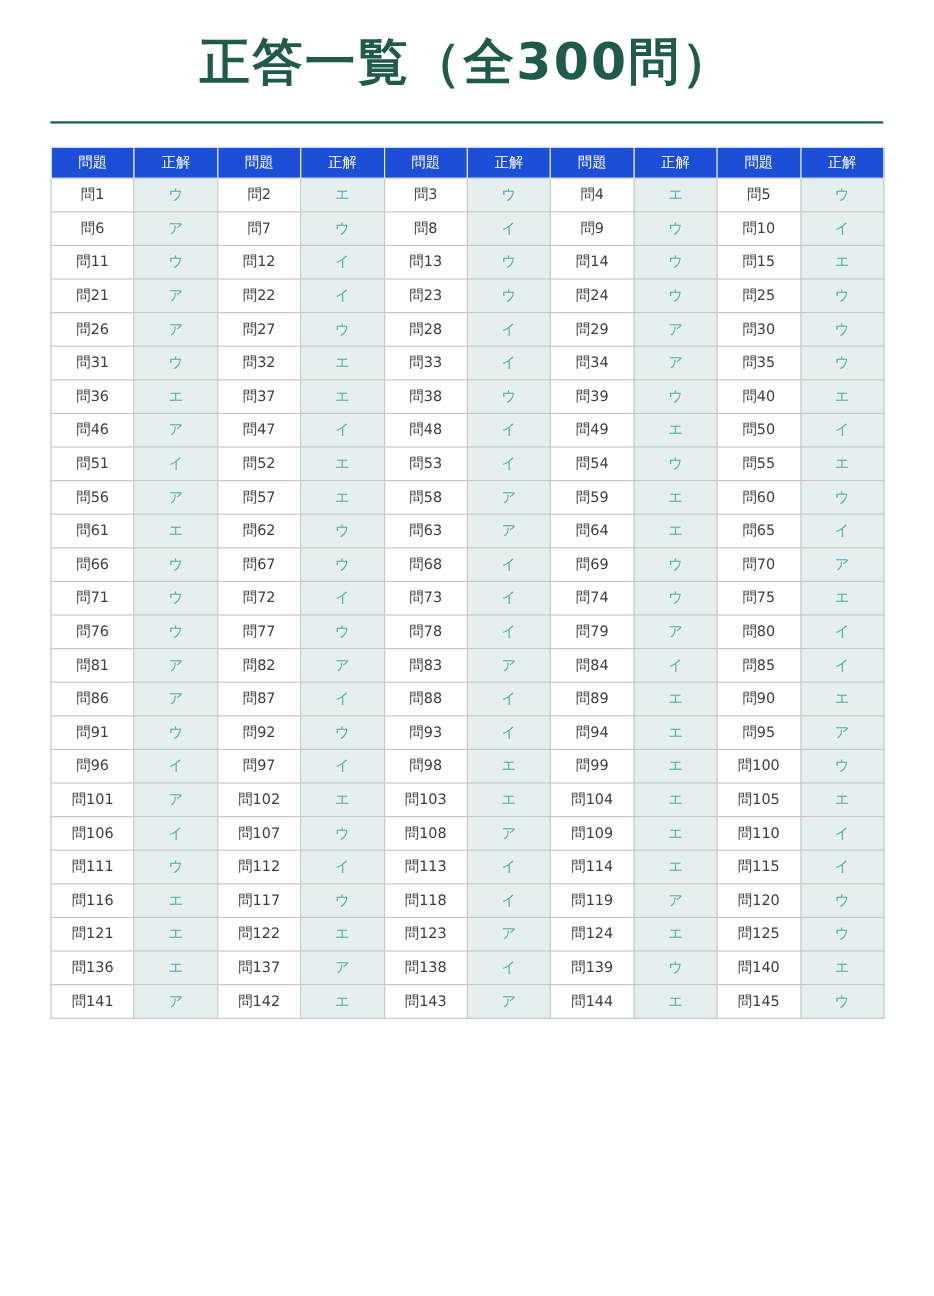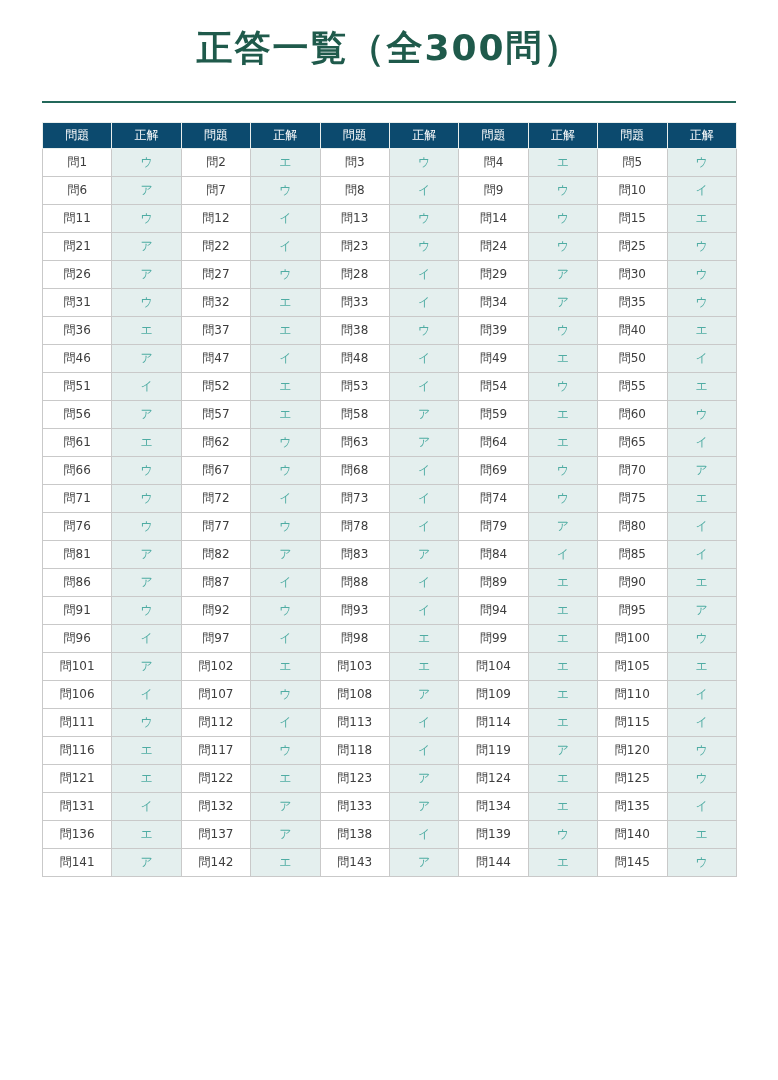--- a/index.html
+++ b/index.html
@@ -14,21 +14,21 @@
     position: relative;
     width: 778px;
     height: 1080px;
     background: #ffffff;
     overflow: hidden;
   }
   .title {
     margin: 0;
     padding-top: 24px;
     text-align: center;
-    font-size: 36px;
+    font-size: 42px;
     font-weight: bold;
     letter-spacing: 2px;
     color: #1f5a4b;
   }
   .divider {
     position: absolute;
     left: 42px;
     top: 101px;
     width: 694px;
     height: 2px;
@@ -37,21 +37,21 @@
   table.answers {
     position: absolute;
     left: 42px;
     top: 122px;
     width: 695px;
     border-collapse: collapse;
     table-layout: fixed;
     font-size: 12px;
   }
   table.answers th {
-    background: #0c4a6e;
+    background: #1d4ed8;
     color: #ffffff;
     font-weight: normal;
     height: 25px;
     border: 1px solid #e9efed;
     text-align: center;
     padding: 0;
   }
   table.answers td {
     height: 27px;
     border: 1px solid #c9c9c9;
@@ -359,32 +359,20 @@
           <td class="q-cell">問122</td>
           <td class="a-cell">エ</td>
           <td class="q-cell">問123</td>
           <td class="a-cell">ア</td>
           <td class="q-cell">問124</td>
           <td class="a-cell">エ</td>
           <td class="q-cell">問125</td>
           <td class="a-cell">ウ</td>
         </tr>
         <tr>
-          <td class="q-cell">問131</td>
-          <td class="a-cell">イ</td>
-          <td class="q-cell">問132</td>
-          <td class="a-cell">ア</td>
-          <td class="q-cell">問133</td>
-          <td class="a-cell">ア</td>
-          <td class="q-cell">問134</td>
-          <td class="a-cell">エ</td>
-          <td class="q-cell">問135</td>
-          <td class="a-cell">イ</td>
-        </tr>
-        <tr>
           <td class="q-cell">問136</td>
           <td class="a-cell">エ</td>
           <td class="q-cell">問137</td>
           <td class="a-cell">ア</td>
           <td class="q-cell">問138</td>
           <td class="a-cell">イ</td>
           <td class="q-cell">問139</td>
           <td class="a-cell">ウ</td>
           <td class="q-cell">問140</td>
           <td class="a-cell">エ</td>

